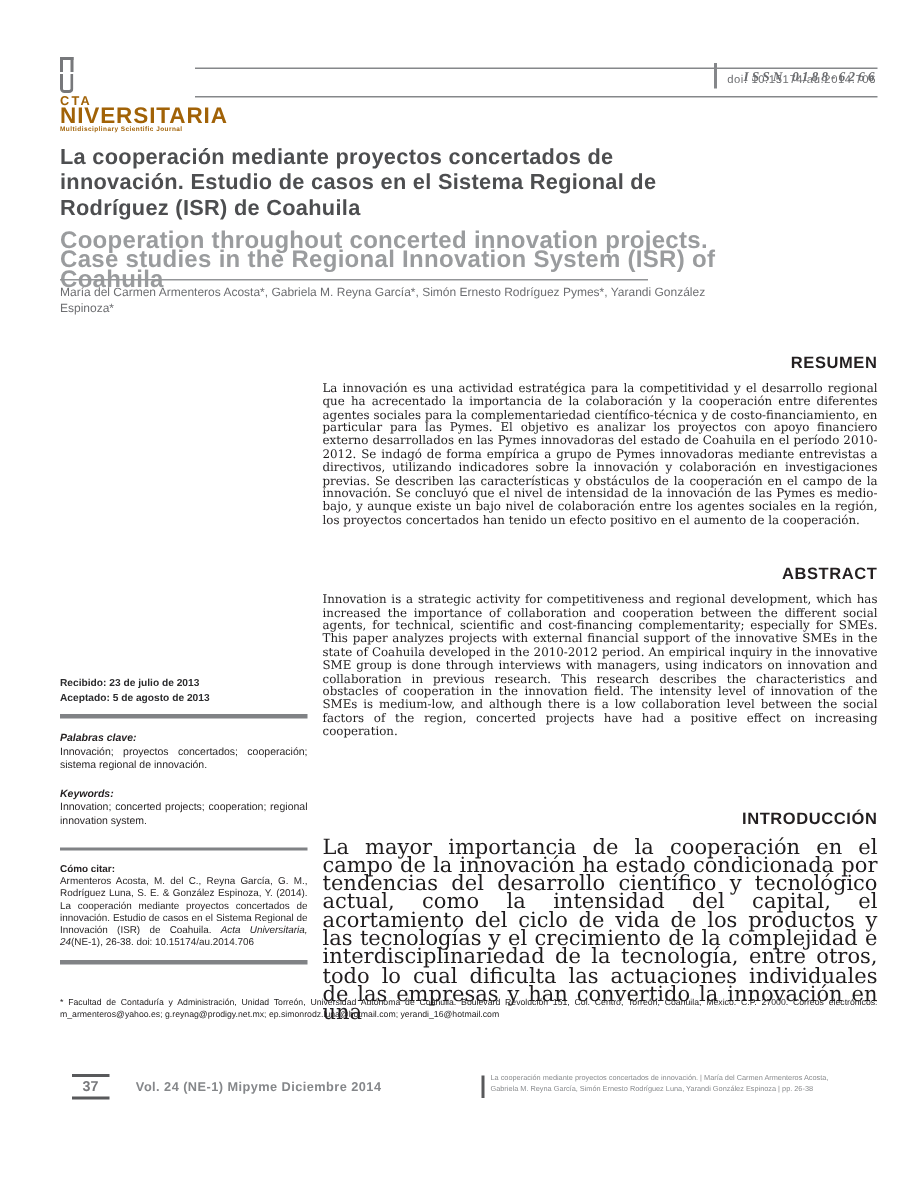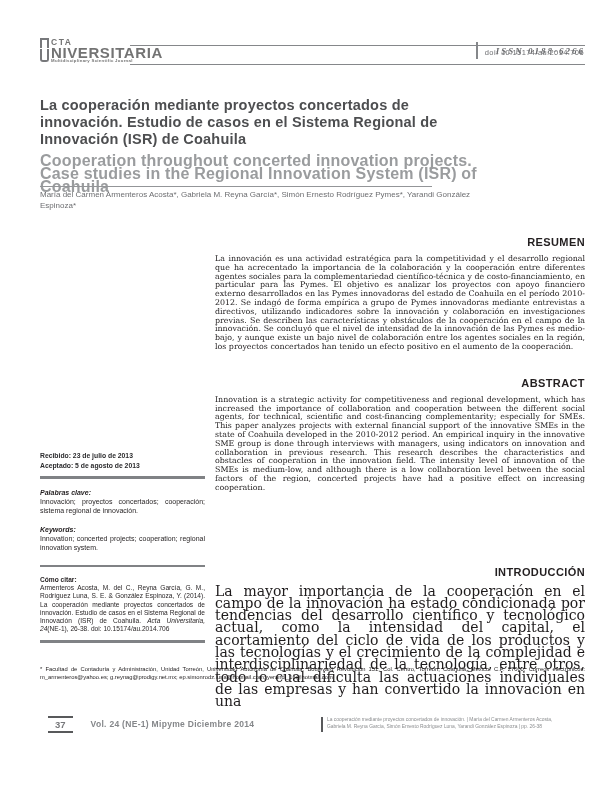--- a/index.html
+++ b/index.html
@@ -4,21 +4,21 @@
 <style>
   * { margin:0; padding:0; box-sizing:border-box; }
   html,body { background:#fff; }
   .page {
     position:relative; width:612px; height:792px; margin:0 auto;
     background:#ffffff; overflow:hidden;
     font-family:"Liberation Sans", sans-serif; color:#231f20;
   }
 
   
-  .logo { position:absolute; left:40px; top:37px; display:flex; color:#737373; }
+  .logo { position:absolute; left:40px; top:37px; display:flex; color:#a16207;flex-direction:column; }
   .logo-glyph { display:flex; flex-direction:column; margin-right:2px; margin-top:1px; }
   .glyph-top { width:9px; height:10px; border:2.5px solid #77787b; border-bottom:none; margin-bottom:1px; }
   .glyph-bottom { width:9px; height:13px; border:2.5px solid #77787b; border-top:none; border-radius:0 0 3px 3px; }
   .logo-text { display:flex; flex-direction:column; }
   .logo-line1 { font-weight:bold; font-size:8.5px; line-height:10px; letter-spacing:1.5px; }
   .logo-line2 { font-weight:bold; font-size:15px; line-height:11px; letter-spacing:0.6px;text-align:right; }
   .logo-tagline { font-weight:bold; font-size:4.3px; line-height:6px; letter-spacing:0.3px; }
 
   .issn { position:absolute; top:42px; right:27px; display:flex; align-items:center; gap:18px;text-align:right; }
   .issn-bar { width:2px; height:17px; background:#85878a; }
@@ -38,21 +38,21 @@
   .authors { position:absolute; left:40px; top:190px; width:438px;
              font-size:8px; line-height:10.5px; color:#6d6e71; }
 
   
   .main-col { position:absolute; left:215px; top:236px; width:370px; }
   .section-heading { text-align:right; font-weight:bold; font-size:11px; line-height:12px;
                      color:#231f20; letter-spacing:0.4px; margin-bottom:7px; }
   .body-para { text-align:justify; font-family:"DejaVu Serif", serif;
                font-size:7.9px; line-height:8.8px; color:#1f1c1d; }
   .resumen-para { margin-bottom:25px; }
-  .abstract-para { margin-bottom:73px; }
+  .abstract-para { margin-bottom:47px; }
   .intro-para { font-size:14px; line-height:12.3px; }
 
   
   .sidebar { position:absolute; left:40px; top:451px; width:165px; }
   .date-line { font-weight:bold; font-size:6.8px; line-height:9.6px; color:#2b2b2d; }
   .sidebar-rule { height:2.5px; background:#808285; border:none; }
   .rule-1 { margin-top:6px; margin-bottom:9px; }
   .rule-2 { margin-top:13px; margin-bottom:8px; }
   .rule-3 { margin-top:7px; }
   .kw-label { font-weight:bold; font-style:italic; font-size:7px; line-height:9px; }
@@ -94,21 +94,21 @@
 
   <div class="issn">
     <div class="issn-bar"></div>
     <span class="issn-text">ISSN 0188-6266</span>
   </div>
 
   <div class="doi-box">
     <span class="doi-text">doi: 10.15174/au.2014.706</span>
   </div>
 
-  <h1 class="title-es">La cooperación mediante proyectos concertados de innovación. Estudio de casos en el Sistema Regional de Innovación (ISR) de Coahuila</h1>
+  <h1 class="title-es">La cooperación mediante proyectos concertados de innovación. Estudio de casos en el Sistema Regional de Rodríguez (ISR) de Coahuila</h1>
   <h2 class="title-en">Cooperation throughout concerted innovation projects. Case studies in the Regional Innovation System (ISR) of Coahuila</h2>
   <div class="authors-rule"></div>
   <p class="authors">María del Carmen Armenteros Acosta*, Gabriela M. Reyna García*, Simón Ernesto Rodríguez Pymes*, Yarandi González Espinoza*</p>
 
   <div class="main-col">
     <div class="section-heading">RESUMEN</div>
     <p class="body-para resumen-para">La innovación es una actividad estratégica para la competitividad y el desarrollo regional que ha acrecentado la importancia de la colaboración y la cooperación entre diferentes agentes sociales para la complementariedad científico-técnica y de costo-financiamiento, en particular para las Pymes. El objetivo es analizar los proyectos con apoyo financiero externo desarrollados en las Pymes innovadoras del estado de Coahuila en el período 2010-2012. Se indagó de forma empírica a grupo de Pymes innovadoras mediante entrevistas a directivos, utilizando indicadores sobre la innovación y colaboración en investigaciones previas. Se describen las características y obstáculos de la cooperación en el campo de la innovación. Se concluyó que el nivel de intensidad de la innovación de las Pymes es medio-bajo, y aunque existe un bajo nivel de colaboración entre los agentes sociales en la región, los proyectos concertados han tenido un efecto positivo en el aumento de la cooperación.</p>
 
     <div class="section-heading">ABSTRACT</div>
     <p class="body-para abstract-para">Innovation is a strategic activity for competitiveness and regional development, which has increased the importance of collaboration and cooperation between the different social agents, for technical, scientific and cost-financing complementarity; especially for SMEs. This paper analyzes projects with external financial support of the innovative SMEs in the state of Coahuila developed in the 2010-2012 period. An empirical inquiry in the innovative SME group is done through interviews with managers, using indicators on innovation and collaboration in previous research. This research describes the characteristics and obstacles of cooperation in the innovation field. The intensity level of innovation of the SMEs is medium-low, and although there is a low collaboration level between the social factors of the region, concerted projects have had a positive effect on increasing cooperation.</p>

